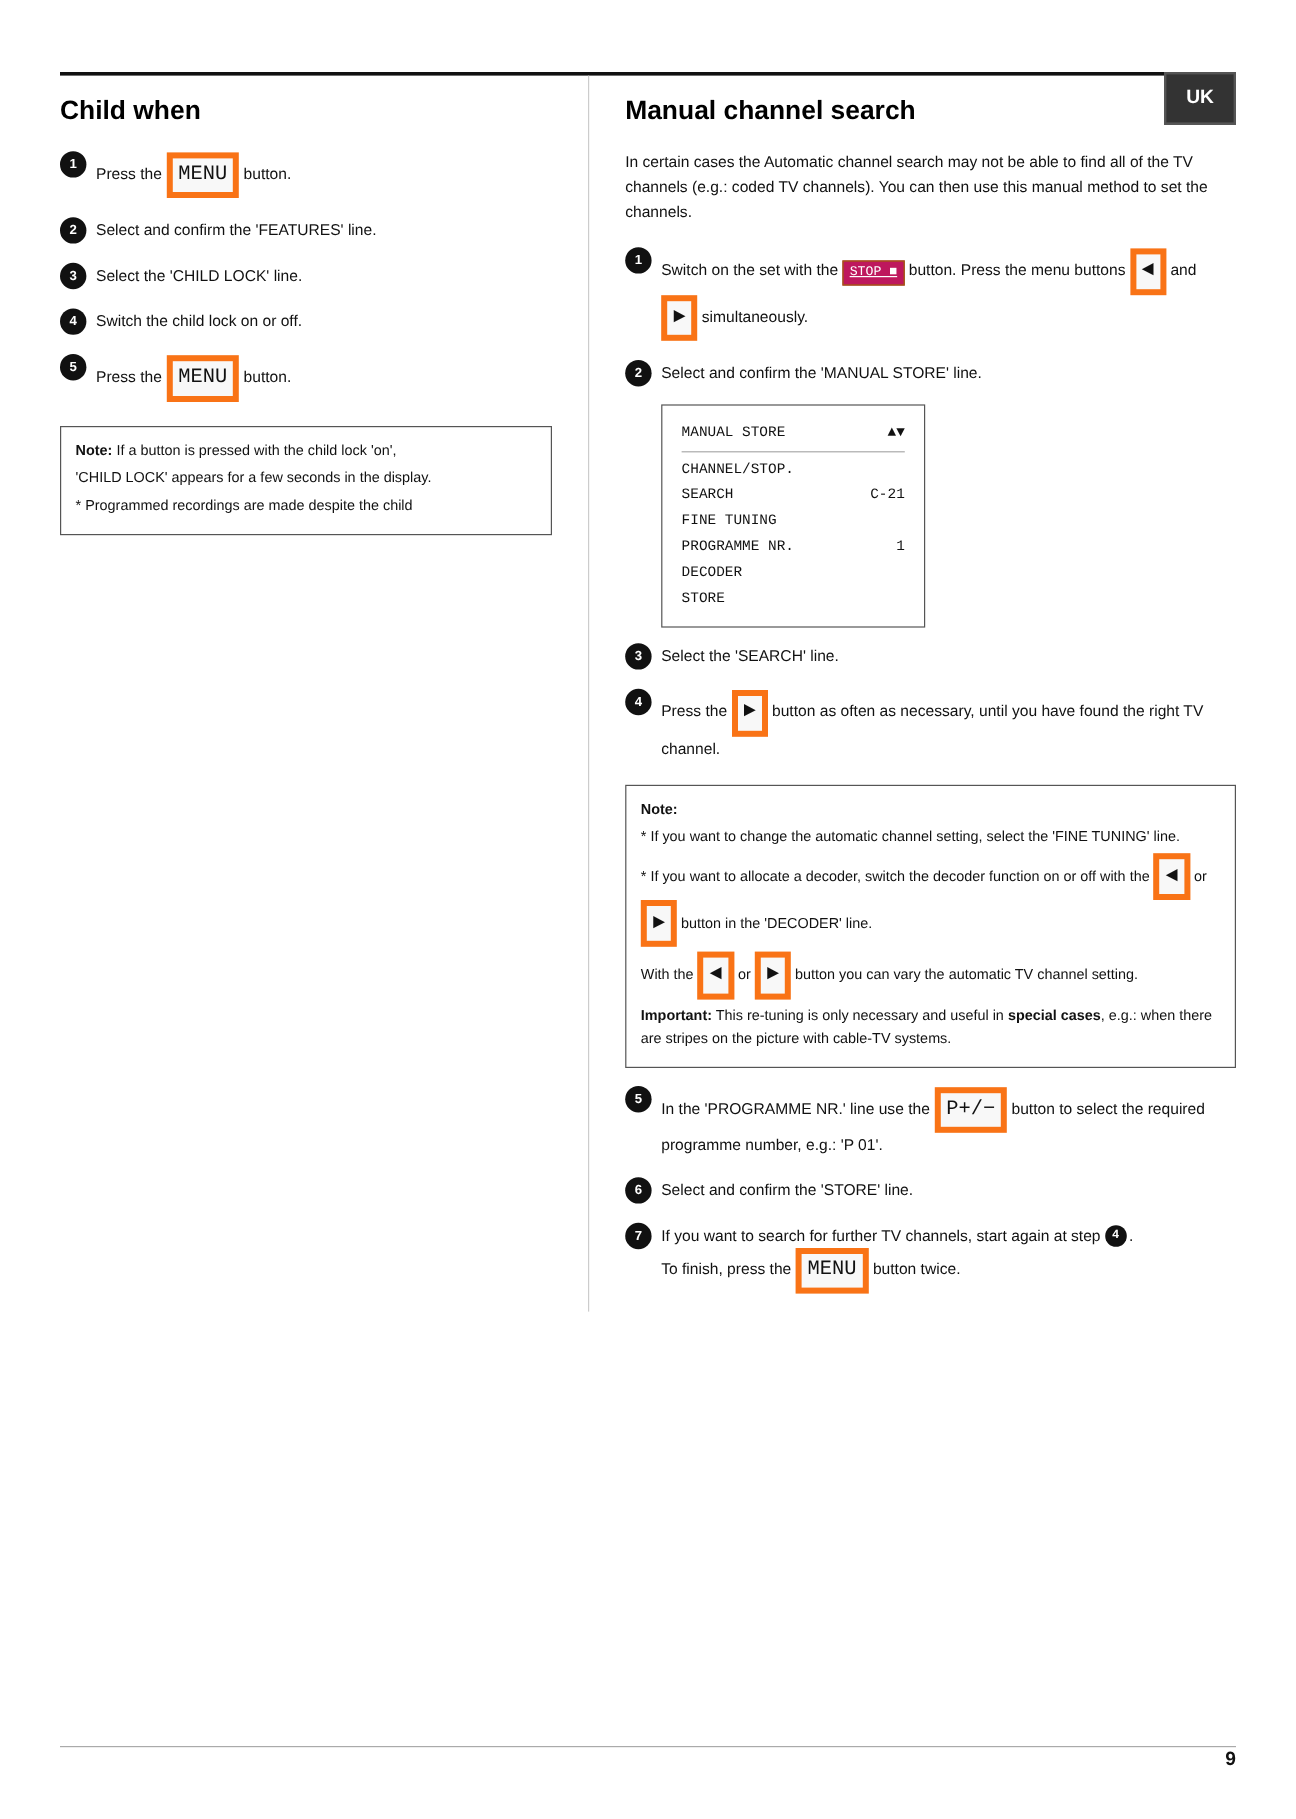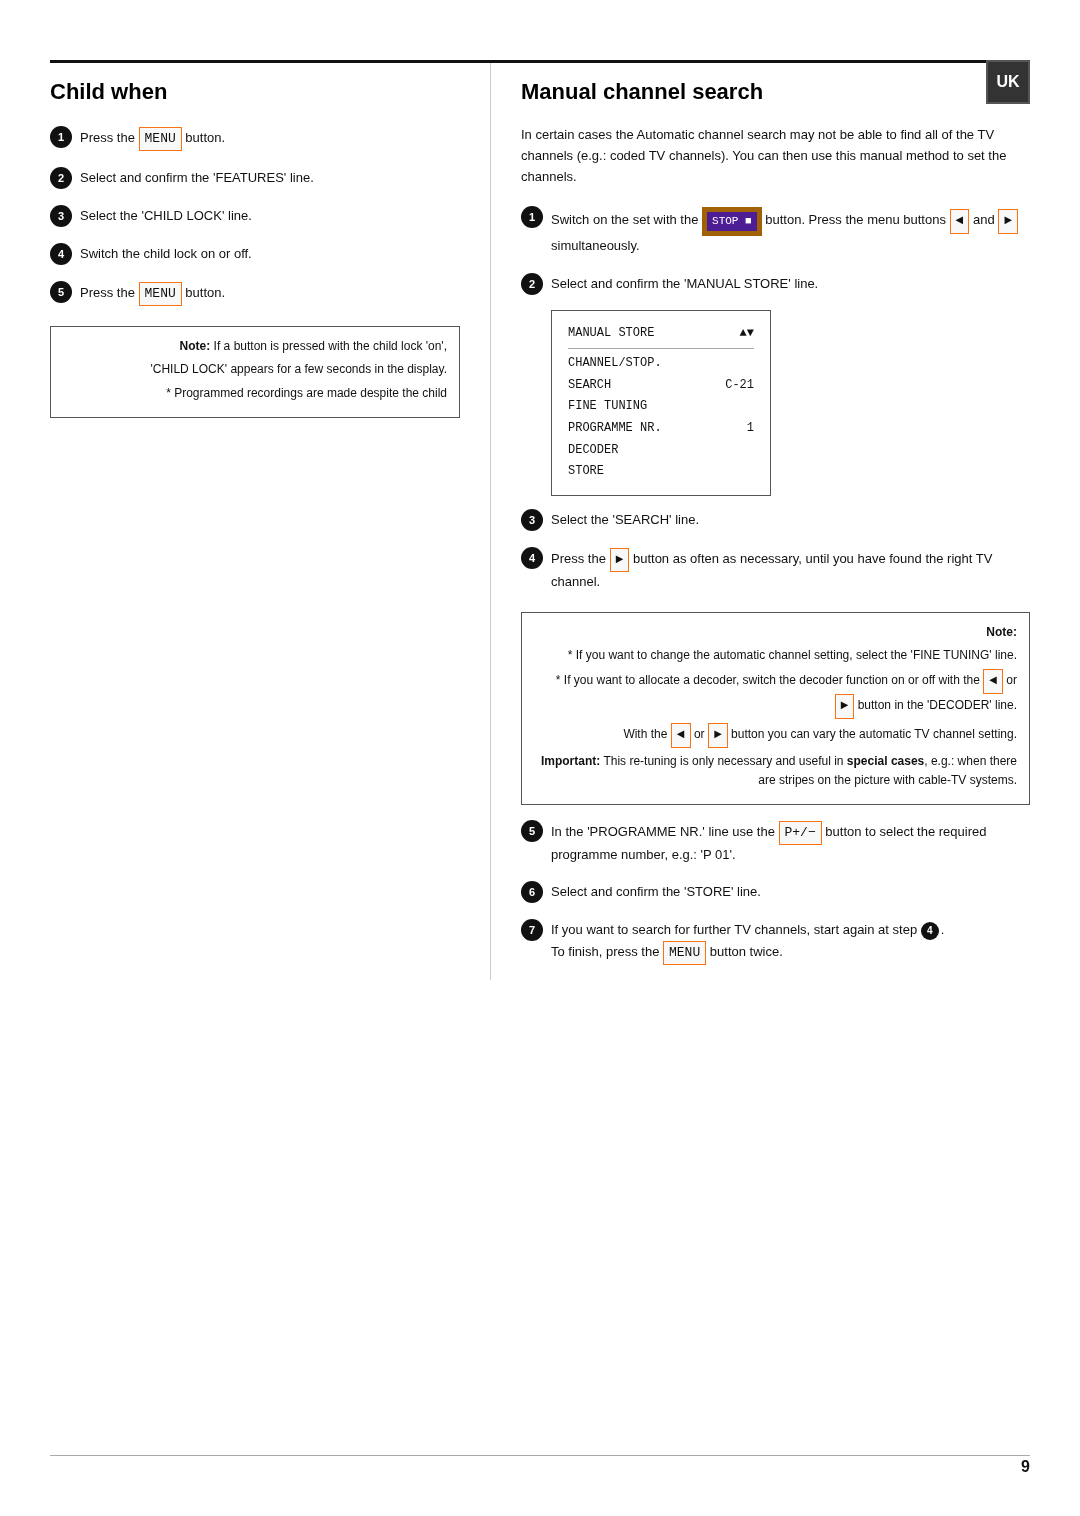--- a/index.html
+++ b/index.html
@@ -26,21 +26,21 @@
     .top-rule {
       border-top: 3px solid #111;
       margin-bottom: 0;
     }
 
     
     .uk-badge {
       position: absolute;
       top: 60px;
       right: 50px;
-      width: 44px;
+      width: 60px;
       height: 44px;
       background: #333;
       display: flex;
       align-items: center;
       justify-content: center;
       color: #fff;
       font-weight: bold;
       font-size: 16px;
       border: 2px solid #555;
     }
@@ -85,49 +85,49 @@
       align-items: center;
       justify-content: center;
       flex-shrink: 0;
       margin-top: 1px;
     }
 
     
     .btn-label {
       display: inline-flex;
       align-items: center;
-      border: 1px solid #f97316;
+      border: 5px solid #f97316;
       padding: 1px 5px;
-      font-size: 13px;
+      font-size: 17px;
       font-family: 'Courier New', monospace;
       background: #f8f8f8;
       white-space: nowrap;
     }
 
     .btn-label-dark {
       display: inline-flex;
       align-items: center;
-      border: 5px solid #a16207;
+      border: 1px solid #a16207;
       padding: 1px 5px;
       font-size: 11px;
       font-family: 'Courier New', monospace;
-      background: #4c1d95;
+      background: #be185d;
       color: #fff;
       white-space: nowrap;
+      text-decoration: underline;
     }
 
     
     .note-box {
       border: 1px solid #555;
       padding: 10px 12px;
       margin-top: 20px;
       font-size: 12px;
       line-height: 1.6;
       background: #fff;
-      text-align: right;
     }
 
     .note-box p {
       margin-bottom: 4px;
     }
 
     
     .display-box {
       border: 1px solid #555;
       padding: 12px 16px;

